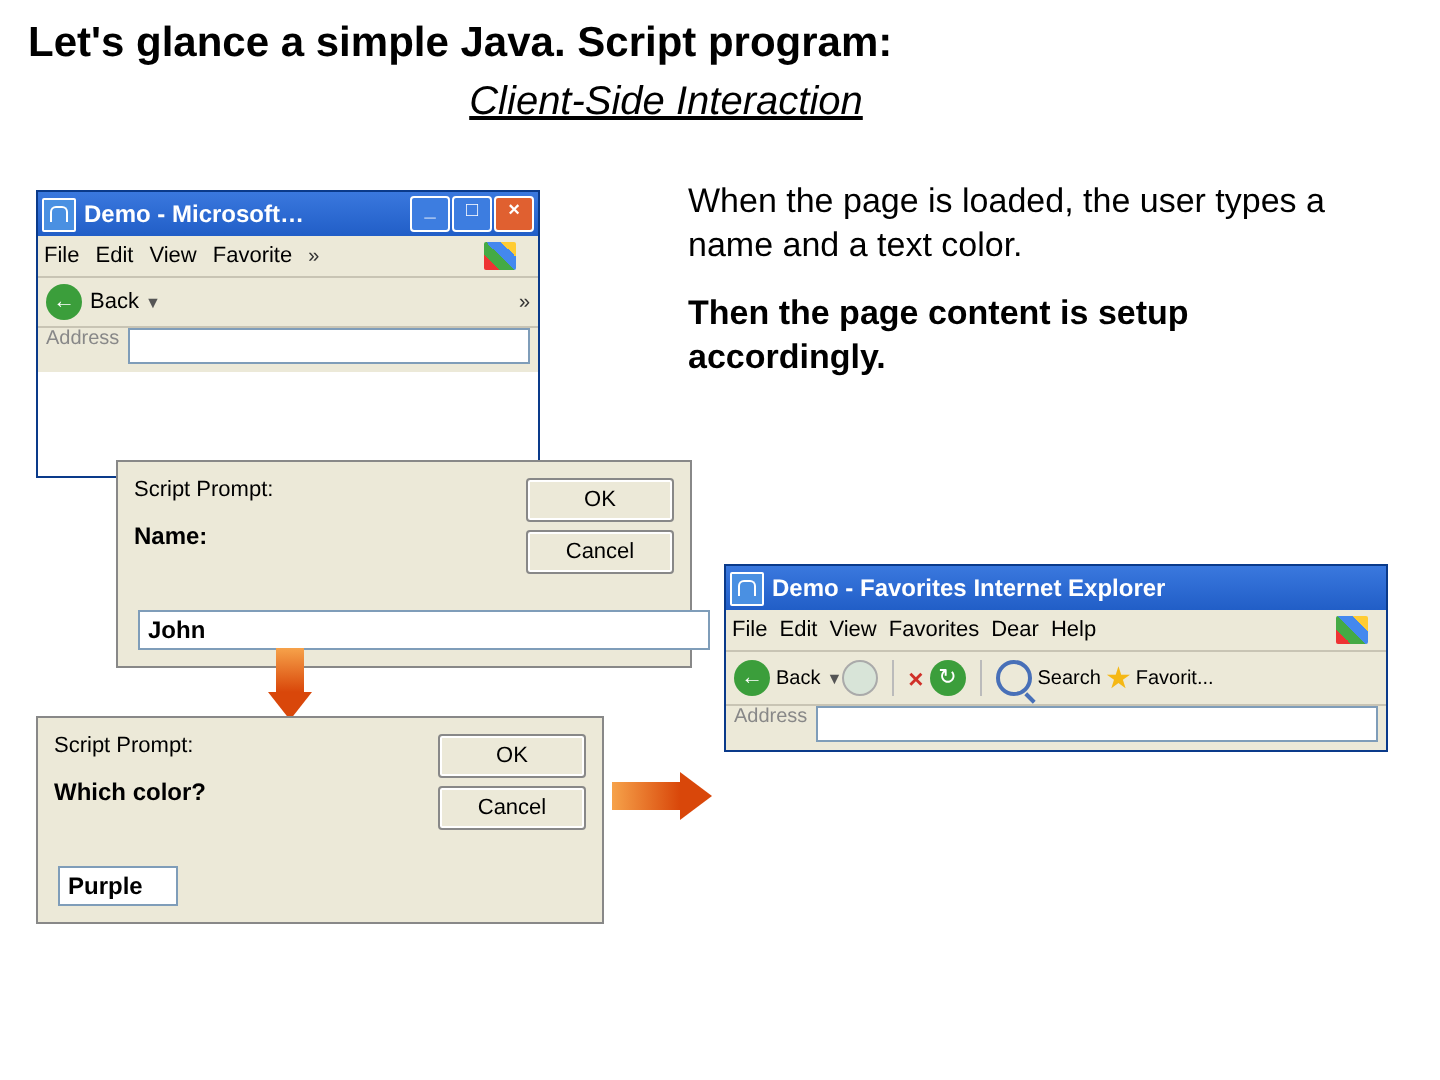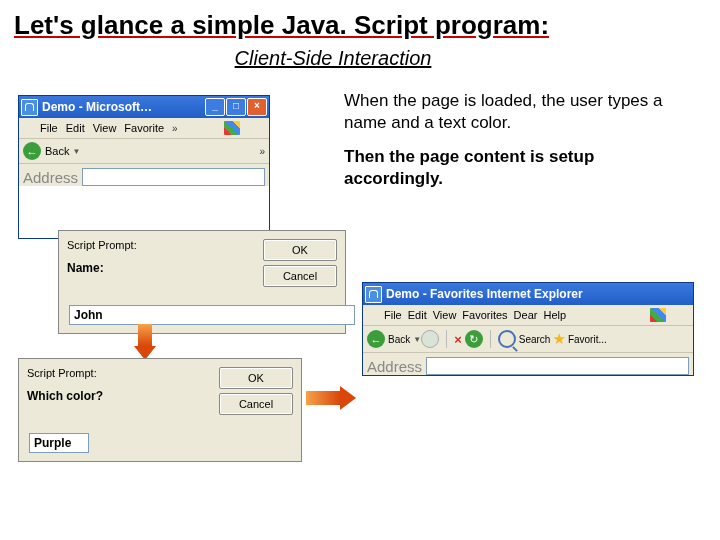--- a/index.html
+++ b/index.html
@@ -1,37 +1,37 @@
 <!DOCTYPE html>
 <html><head>
 <meta charset="utf-8">
 <style>
 html,body{margin:0;padding:0;font-family:Arial,Helvetica,sans-serif;background:#fff;width:720px;height:540px;overflow:hidden}
 .slide{padding:10px 14px 0 14px;position:relative;height:520px}
-.title{font-weight:bold;font-size:26px;text-decoration:underline;text-decoration-color:#c00;margin:0 0 6px 0}
+.title{font-weight:bold;font-size:21px;text-decoration-color:#c00;margin:0 0 6px 0}
 .subtitle{font-style:italic;font-size:20px;text-decoration:underline;margin:0 0 6px 0;text-align:center;padding-right:54px}
 .desc{font-size:17px;position:absolute;left:344px;top:90px;width:330px}
 .desc p{margin:0 0 12px 0;line-height:1.3}
 .desc .p2{font-weight:bold}
 
 .ie-window{position:absolute;left:18px;top:95px;width:250px;border:1px solid #0a3a8a;background:#fff}
 .titlebar{height:22px;background:linear-gradient(#3a78de,#215ec7);display:flex;align-items:center;padding:0 2px;color:#fff;font-size:12px;font-weight:bold}
 .titlebar .tico{width:15px;height:15px;background:#4a90e2;margin-right:4px;display:inline-block;position:relative;border:1px solid #fff;border-radius:1px}
 .titlebar .tico:after{content:"";position:absolute;left:3px;top:3px;width:7px;height:7px;border:1px solid #fff;border-radius:3px 3px 0 0;border-bottom:none}
 .titlebar .spacer{flex:1}
 .winbtn{width:18px;height:16px;margin-left:1px;border:1px solid #fff;border-radius:2px;font-size:10px;line-height:14px;text-align:center;color:#fff;background:#3d7de0}
 .winbtn.close{background:#e06030}
-.menubar{background:#ece9d8;height:20px;display:flex;align-items:center;font-size:11px;padding:0 21px;border-bottom:1px solid #c8c4b4}
+.menubar{background:#ece9d8;height:20px;display:flex;align-items:center;font-size:11px;padding:0 3px;border-bottom:1px solid #c8c4b4}
 .menubar span{margin-right:8px}
 .menubar .flag{margin-left:auto;width:16px;height:14px;background:linear-gradient(45deg,#e33 25%,#4a4 25% 50%,#48e 50% 75%,#fc3 75%);border-radius:1px}
 .chev{font-size:10px;color:#333}
 .toolbar{background:#ece9d8;height:24px;display:flex;align-items:center;font-size:11px;padding:0 4px;border-bottom:1px solid #c8c4b4}
 .toolbar .backico{width:18px;height:18px;background:#3b9e3b;border-radius:50%;color:#fff;line-height:18px;text-align:center;margin-right:4px;font-size:11px}
 .toolbar .dd{font-size:8px;margin-left:3px;color:#555}
-.addrbar{background:#ece9d8;height:22px;display:flex;align-items:flex-end;font-size:15px;padding:0 4px}
+.addrbar{background:#ece9d8;height:22px;display:flex;align-items:flex-start;font-size:10px;padding:0 4px}
 .addrbar .lbl{color:#888;margin-right:4px}
 .addrbar .fld{flex:1;height:16px;background:#fff;border:1px solid #7f9db9}
 .ie-body{height:52px;background:#fff}
 
 .dlg{position:absolute;width:286px;border:1px solid #888;background:#ece9d8;font-size:11px}
 .dlg-body{display:flex;padding:8px 8px 10px 8px}
 .dlg-left{flex:1}
 .dlg-title{margin-bottom:10px}
 .dlg-label{font-weight:bold;font-size:12px}
 .dlg-btns{width:74px;margin-left:8px}

